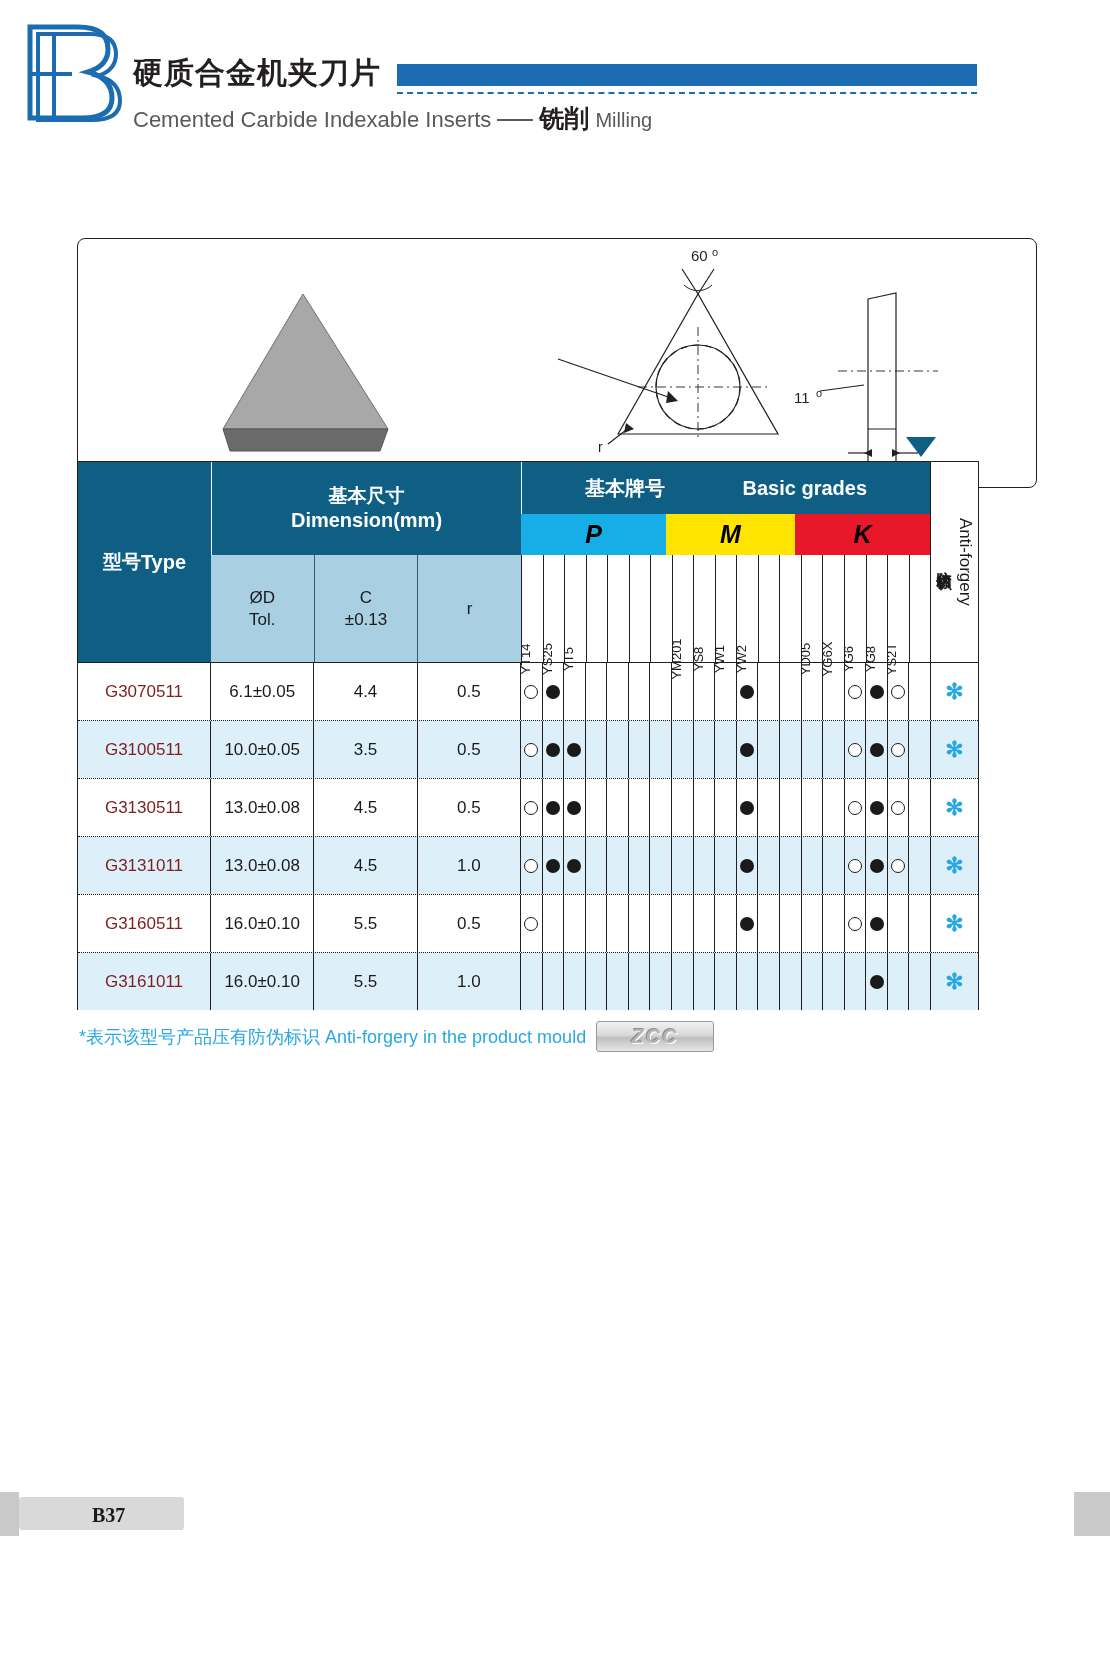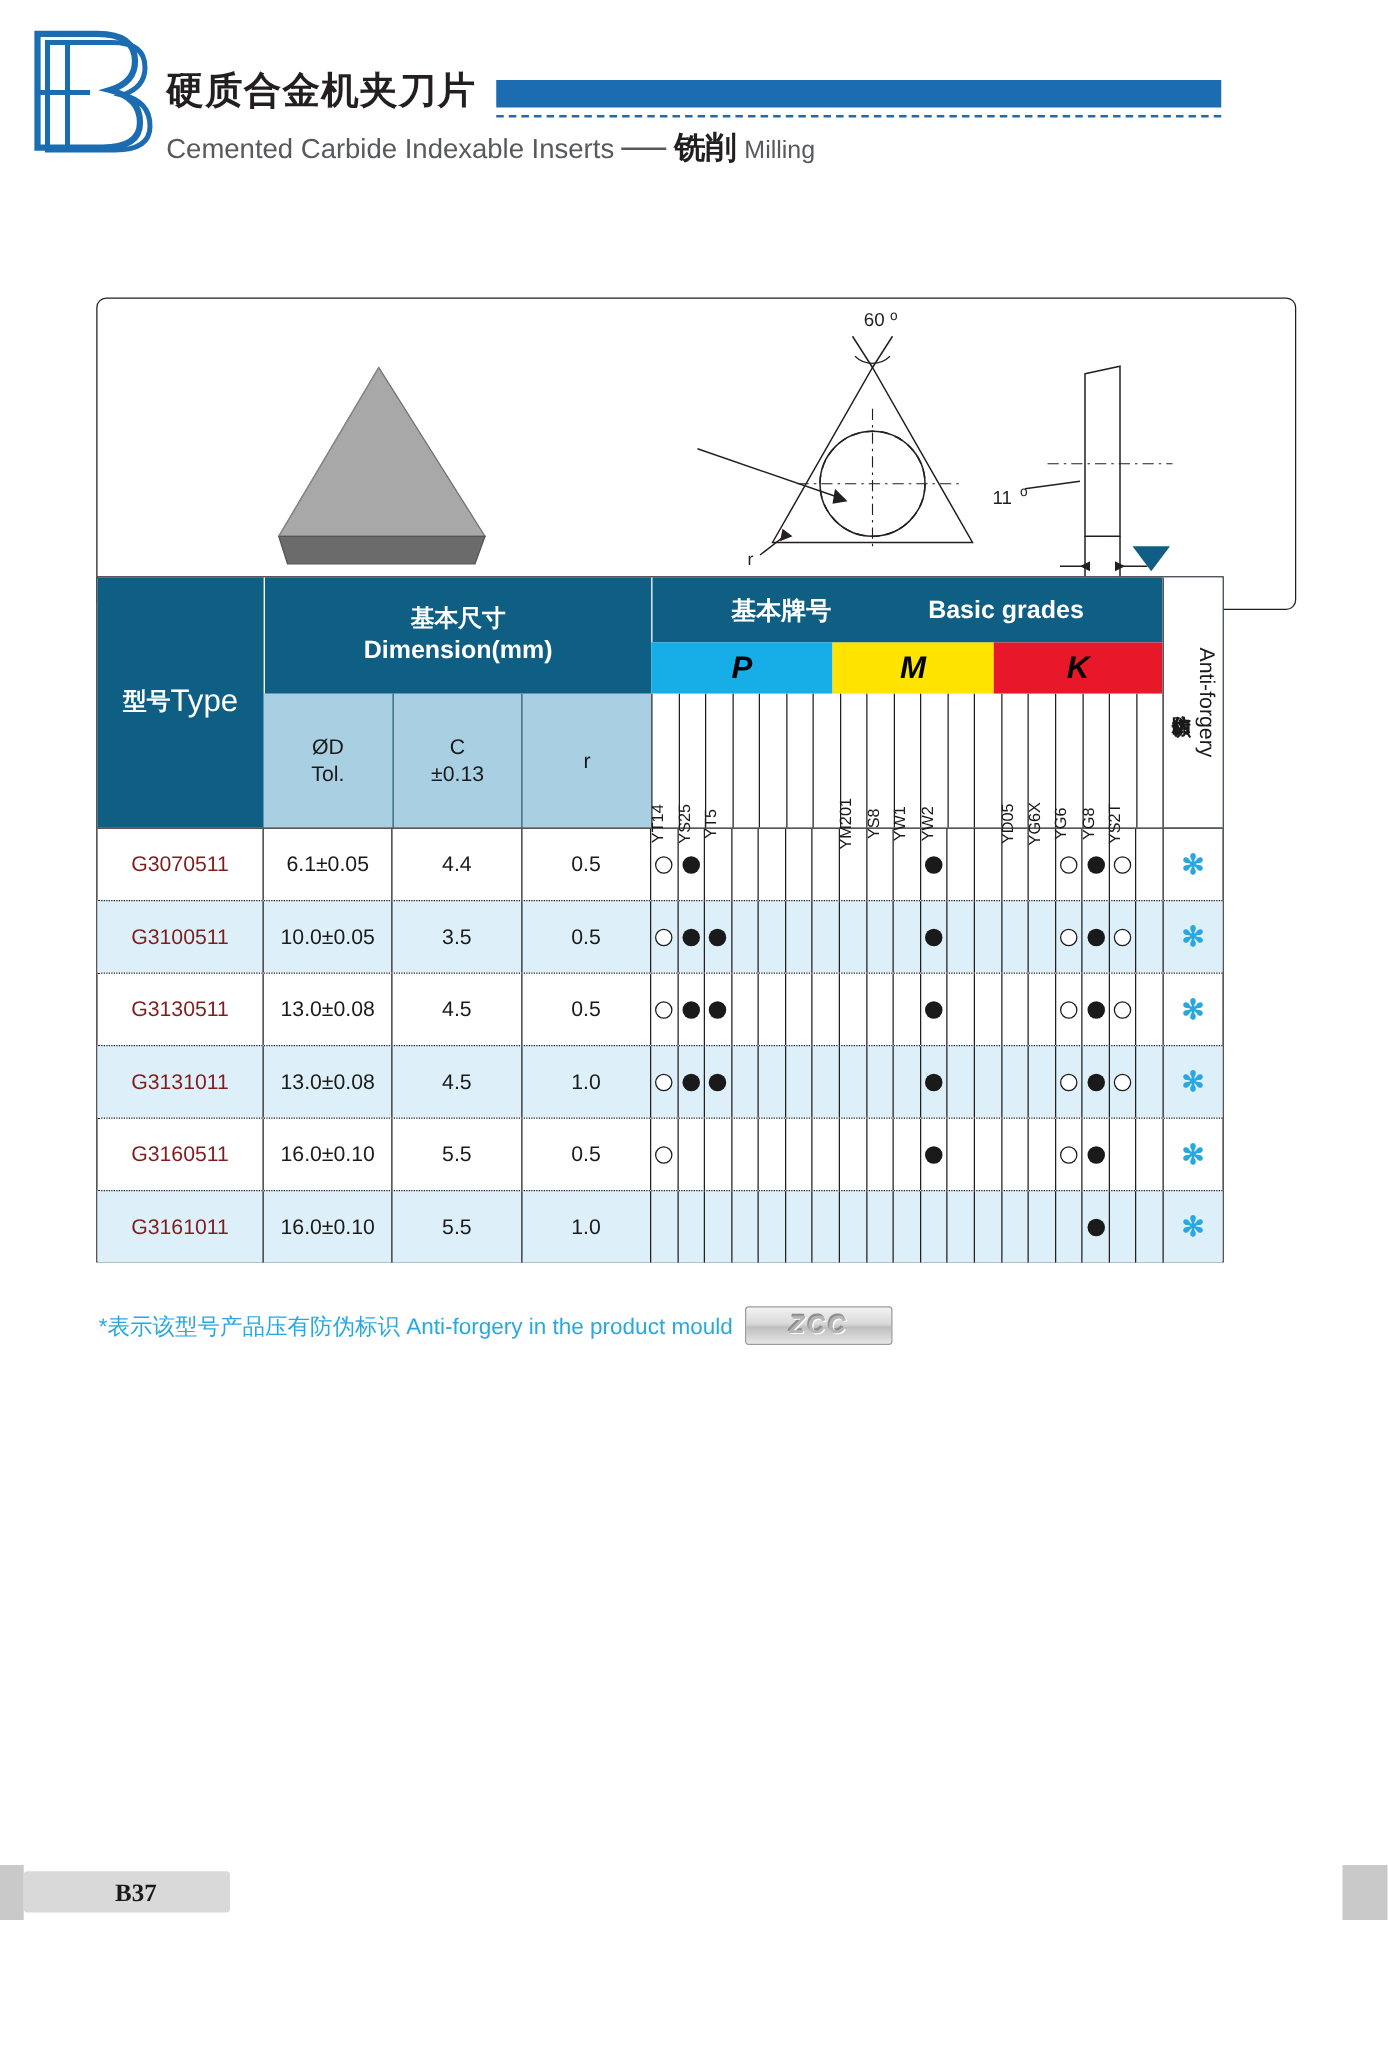--- a/index.html
+++ b/index.html
@@ -66,21 +66,21 @@
   }
 
   
   .th-type {
     position:absolute; left:0; top:0; width:133px; height:200px;
     background:#0f5f85; color:#fff;
     display:flex; flex-direction:row; align-items:center; justify-content:center;
     line-height:1.25;
   }
   .th-type .cn { font-size:19px; font-weight:bold; }
-  .th-type .en { font-size:25px; font-weight:normal;text-align:center; }
+  .th-type .en { font-size:20px; font-weight:bold;text-align:center; }
 
   .th-dim {
     position:absolute; left:133px; top:0; width:310px; height:93px;
     background:#0f5f85; color:#fff;
     display:flex; flex-direction:column; align-items:center; justify-content:center;
     line-height:1.25;
     border-left:1.5px solid #fff;
   }
   .th-dim .cn { font-size:19px; font-weight:bold; }
   .th-dim .en { font-size:20px; font-weight:bold; }
@@ -195,21 +195,21 @@
   }
   .c-af {
     width:48px; display:flex; align-items:center; justify-content:center;
     border-left:1.5px solid #231f20;
     color:#29a8e0; font-size:22px; font-weight:bold;
   }
 
   
   .footnote {
     position:absolute; left:79px; top:1021px;
-    display:flex; align-items:center; gap:10px;margin-top:24px;
+    display:flex; align-items:center; gap:10px;
   }
   .footnote .fn-text { font-size:18px; color:#29a8e0; white-space:nowrap; }
   .zcc-logo {
     width:118px; height:31px;
     background:linear-gradient(180deg,#f2f2f2 0%,#d9d9d9 45%,#bfbfbf 55%,#e6e6e6 100%);
     border:1px solid #9a9a9a; border-radius:3px;
     display:flex; align-items:center; justify-content:center;
     font-size:20px; font-weight:bold; font-style:italic;
     color:#b5b5b5; letter-spacing:2px;
     text-shadow:1px 1px 0 #fff, -1px -1px 0 #8d8d8d;

